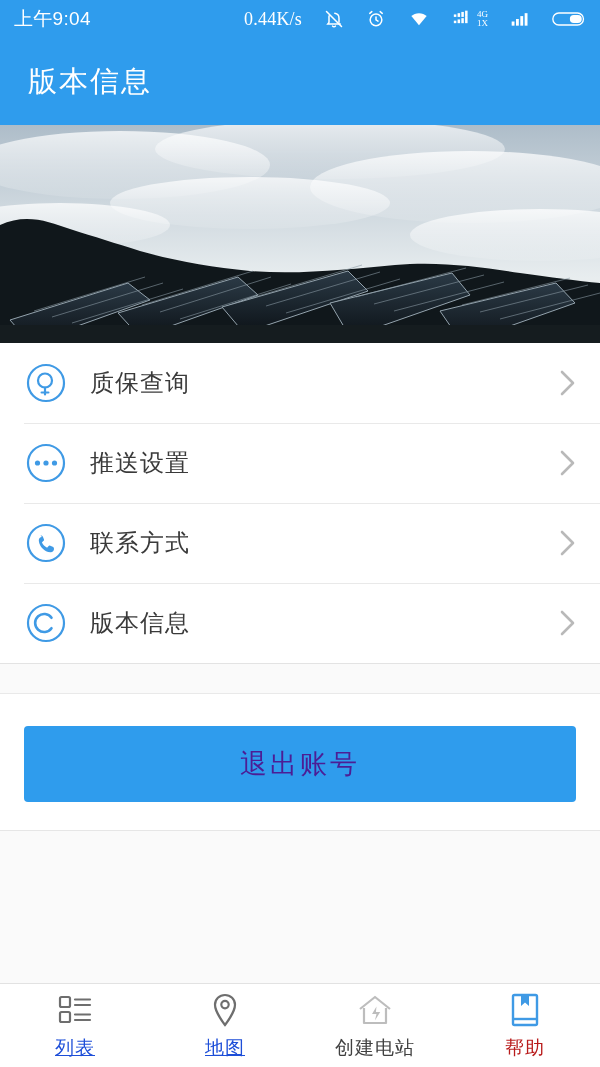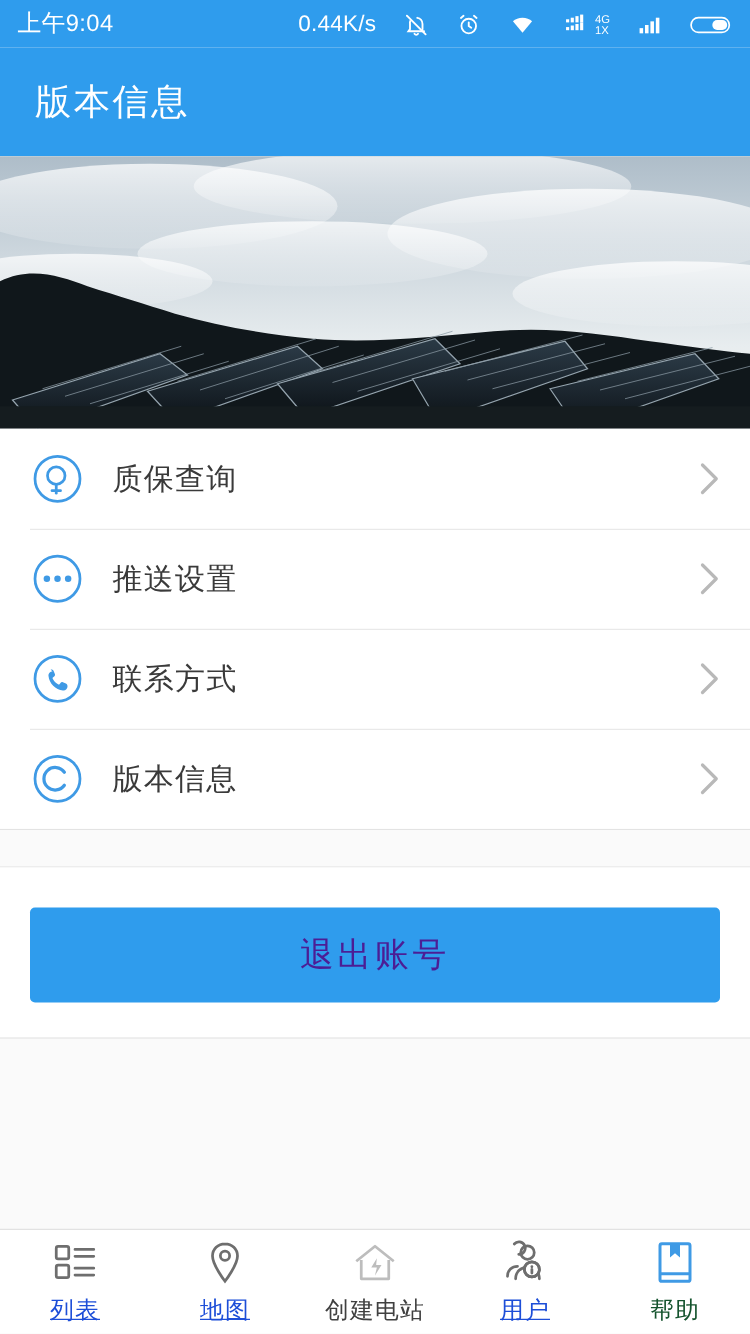--- a/index.html
+++ b/index.html
@@ -9,21 +9,21 @@
     background:#ffffff; overflow:hidden;
   }
   .phone { position:relative; width:600px; height:1067px; background:#f3f3f3; }
 
   
   .statusbar{
     height:38px; background:#2f9ced; display:flex; align-items:center;
     padding:0 14px; color:#ffffff;
   }
   .status-time{ font-size:19px; letter-spacing:.3px; }
-  .status-right{ margin-left:auto; display:flex; align-items:flex-end; gap:22px; }
+  .status-right{ margin-left:auto; display:flex; align-items:flex-start; gap:22px;font-family:Liberation Serif, serif; }
   .status-speed{ font-size:18px; letter-spacing:.2px; }
   .sicon{ display:block; }
   .net-group{ display:flex; align-items:center; gap:3px; }
   .net-labels{ display:flex; flex-direction:column; line-height:1; font-size:9px; }
 
   
   .titlebar{
     height:87px; background:#2f9ced; display:flex; align-items:center;
     padding:0 28px;
   }
@@ -64,21 +64,21 @@
     position:absolute; left:0; bottom:0; width:600px; height:84px;
     background:#ffffff; border-top:1px solid #e2e2e2;
     display:flex; align-items:center;
   }
   .tab{
     flex:1; height:100%; display:flex; flex-direction:column;
     align-items:center; justify-content:center; gap:5px; cursor:pointer;
   }
   .tab-icon{ width:40px; height:40px; display:block; }
   .tab-label{ font-size:19px; letter-spacing:1px; }
-  .tab.active .tab-label{ color:#14532d; }
+  .tab.active .tab-label{ color:#b91c1c; }
   .tab.normal .tab-label{ color:#1d4ed8;text-decoration:underline; }
   .tab.dim .tab-label{ color:#404040; }
 
   .content{ position:absolute; top:125px; left:0; right:0; bottom:84px; display:flex; flex-direction:column; }
 </style>
 </head>
 <body>
 
 <div class="phone">
 
@@ -272,32 +272,20 @@
 
     <div class="tab dim">
       <svg class="tab-icon" viewBox="0 0 40 40" fill="none" stroke="#bdbdbd" stroke-width="2.2" stroke-linejoin="round">
         <path d="M5 19 20 7l15 12"></path>
         <path d="M9 18v15h22V18"></path>
         <path d="M21.5 16.5 17 24h4.5l-1.6 6.5 5.3-8.5h-4.3z" fill="#bdbdbd" stroke="none"></path>
       </svg>
       <span class="tab-label">创建电站</span>
     </div>
 
-    <div class="tab normal">
-      <svg class="tab-icon" viewBox="0 0 40 40" fill="none" stroke="#6e6e6e" stroke-width="2.2" stroke-linecap="round">
-        <path d="M15 13.5a5 5 0 1 0-3.6-8.3"></path>
-        <path d="M6 31c0-5 3.6-8 8-8"></path>
-        <circle cx="22" cy="12" r="5.4"></circle>
-        <path d="M12.5 33c0-5.4 4.3-9.4 9.5-9.4s9.5 4 9.5 9.4"></path>
-        <circle cx="25.5" cy="25.5" r="6" fill="#ffffff"></circle>
-        <circle cx="25.5" cy="25.5" r="6"></circle>
-        <path d="M25.5 23.2v.2M25.5 25.4v3"></path>
-      </svg>
-      <span class="tab-label">用户</span>
-    </div>
 
     <div class="tab active">
       <svg class="tab-icon" viewBox="0 0 40 40" fill="none" stroke="#3f9ae5" stroke-width="2.4" stroke-linejoin="round">
         <rect x="8" y="5" width="24" height="30" rx="1.5"></rect>
         <path d="M8 29h24"></path>
         <path d="M16 5h8v11l-4-3.4L16 16z" fill="#3f9ae5" stroke="none"></path>
       </svg>
       <span class="tab-label">帮助</span>
     </div>
   </div>

